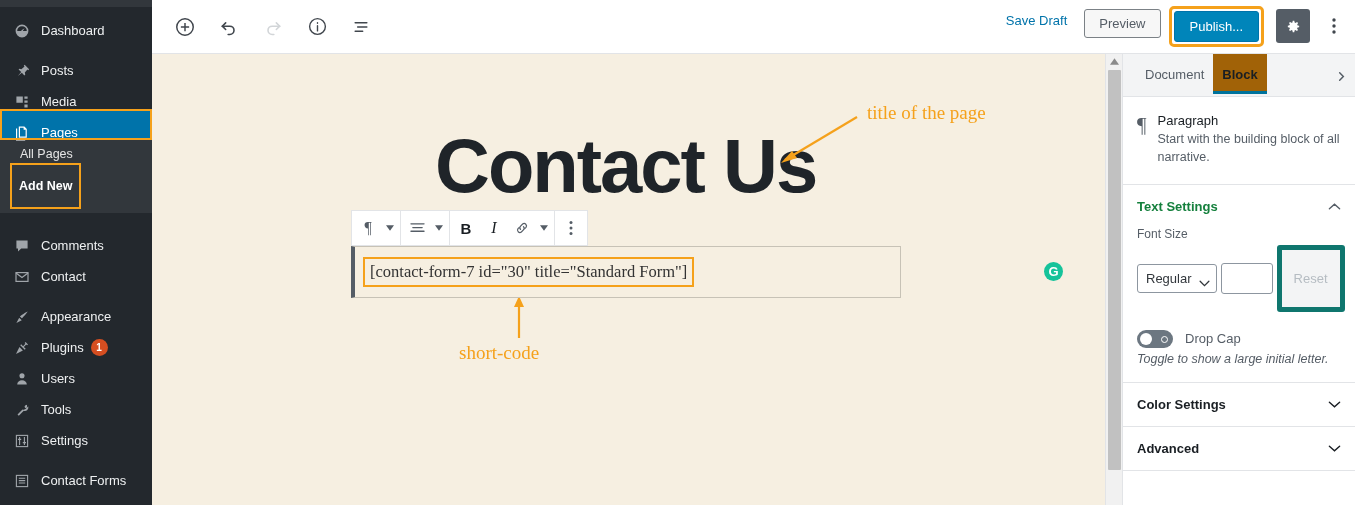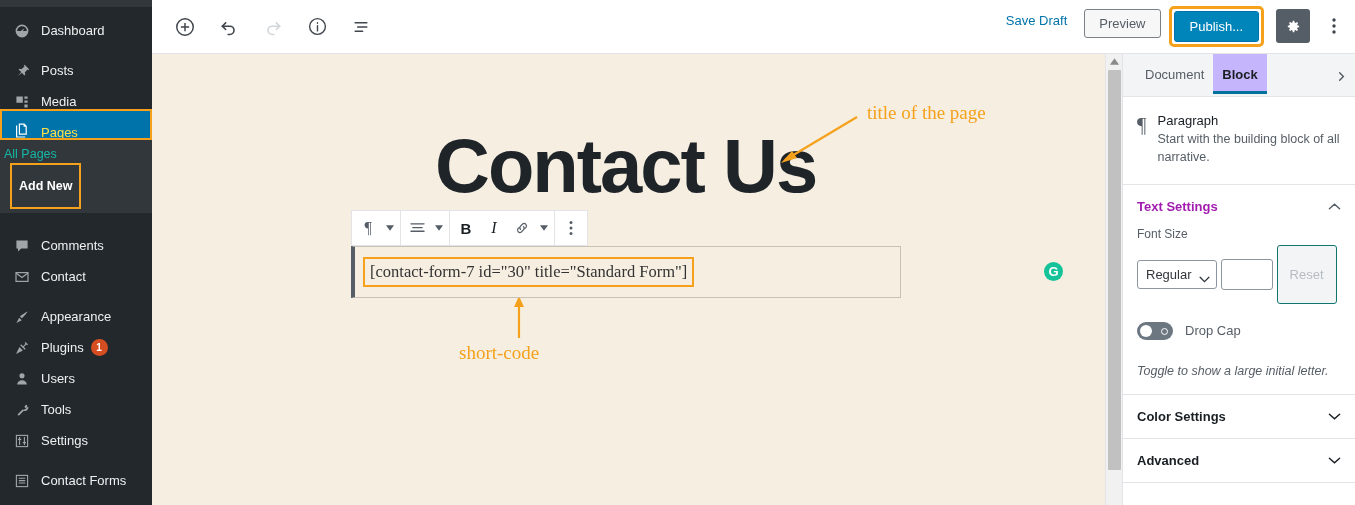--- a/index.html
+++ b/index.html
@@ -36,22 +36,21 @@
     margin-right: 9px;
     display: flex; align-items: center; justify-content: center;
     color: #a0a5aa;
     flex: 0 0 20px;
   }
   .menu-item .mi-icon svg { width: 16px; height: 16px; display:block; }
   .menu-item .mi-label { white-space: nowrap; }
   .menu-gap { height: 9px; }
   .menu-item.active {
     background: #0073aa;
-    color: #fde047;
-    align-items: flex-end;
+    color: #ffffff;
   }
   .menu-item.active .mi-icon { color: #fff; }
   .menu-item.highlight {
     outline: 2px solid #f5a11b;
     outline-offset: -2px;
   }
   .menu-arrow {
     position: absolute; right: -1px; top: 0;
     width: 14px; height: 31px;
     overflow: hidden;
@@ -62,22 +61,22 @@
     margin-top: -8px;
     border: 8px solid transparent;
     border-right-color: #f6efe1;
   }
   .submenu {
     background: #32373c;
     padding: 3px 0 6px 0;
   }
   .submenu-item {
     font-size: 12.5px;
-    color: #14b8a6;
-    padding: 4px 0 4px 4px;
+    color: #e5e5e5;
+    padding: 4px 0 4px 20px;
     cursor: pointer;
     display: block;
   }
   .submenu-item.sub-highlight {
     color: #fff; font-weight: bold;
     display: inline-block;
     margin-left: 12px;
     padding: 14px 7px;
     outline: 2px solid #f5a11b;
   }
@@ -275,21 +274,21 @@
   }
   .insp-tab {
     font-size: 13px; color: #555d66;
     padding: 13px 9px 12px 9px;
     cursor: pointer;
     position: relative;
   }
   .insp-tab.active {
     color: #191e23; font-weight: bold;
     box-shadow: inset 0 -3px 0 #00739c;
-    background: #c4b5fd;
+    background: #a16207;
   }
   .insp-close {
     position: absolute; right: 4px; top: 12px;
     width: 20px; height: 20px;
     display:flex; align-items:center; justify-content:center;
     color: #555d66; cursor: pointer;
   }
   .insp-blockcard {
     display: flex; gap: 11px;
     padding: 16px 14px 17px 14px;
@@ -301,21 +300,21 @@
     font-family: "Liberation Serif", serif;
   }
   .bc-title { font-size: 13px; color: #191e23; margin-bottom: 3px; }
   .bc-desc { font-size: 12.5px; color: #555d66; line-height: 1.42; }
   .insp-section {
     border-bottom: 1px solid #e2e4e7;
     padding: 14px 14px 16px 14px;
   }
   .sec-head {
     display: flex; align-items: center; justify-content: space-between;
-    font-size: 13px; font-weight: bold; color: #a21caf;
+    font-size: 13px; font-weight: bold; color: #15803d;
     cursor: pointer;
   }
   .sec-head .chev { color: #555d66; display:flex; }
   .field-label { font-size: 12px; color: #555d66; margin: 13px 0 4px 0; }
   .row { display: flex; align-items: center; gap: 4px; }
   .sel {
     appearance: none;
     font-family: "Liberation Sans", sans-serif;
     font-size: 13px; color: #32373c;
     border: 1px solid #8d96a0; border-radius: 3px;
@@ -333,21 +332,21 @@
     width: 52px; height: 31px;
     border: 1px solid #8d96a0; border-radius: 3px;
     background: #fff;
     font-family: "Liberation Sans", sans-serif;
     font-size: 13px;
     padding: 0 6px;
   }
   .btn-reset {
     font-size: 13px; color: #b5bcc2;
     background: #f3f4f5;
-    border: 1px solid #0f766e;
+    border: 5px solid #0f766e;
     border-radius: 3px;
     padding: 21px 12px;
     cursor: default;
     white-space: nowrap;
   }
   .toggle-row { display: flex; align-items: center; gap: 12px; margin-top: 18px; }
   .toggle {
     width: 36px; height: 18px;
     border-radius: 9px;
     background: #6c7781;
@@ -364,21 +363,21 @@
   .toggle .ring {
     position: absolute; right: 5px; top: 6px;
     width: 7px; height: 7px;
     border-radius: 50%;
     border: 1.5px solid #fff;
   }
   .toggle-label { font-size: 13px; color: #555d66; }
   .helper {
     font-size: 12.5px; color: #555d66;
     font-style: italic;
-    margin-top: 24px;
+    margin-top: 4px;
   }
   .collapsed-sec {
     display: flex; align-items: center; justify-content: space-between;
     padding: 14px 14px;
     border-bottom: 1px solid #e2e4e7;
     font-size: 13px; font-weight: bold; color: #191e23;
     cursor: pointer;
   }
 </style>
 </head>

